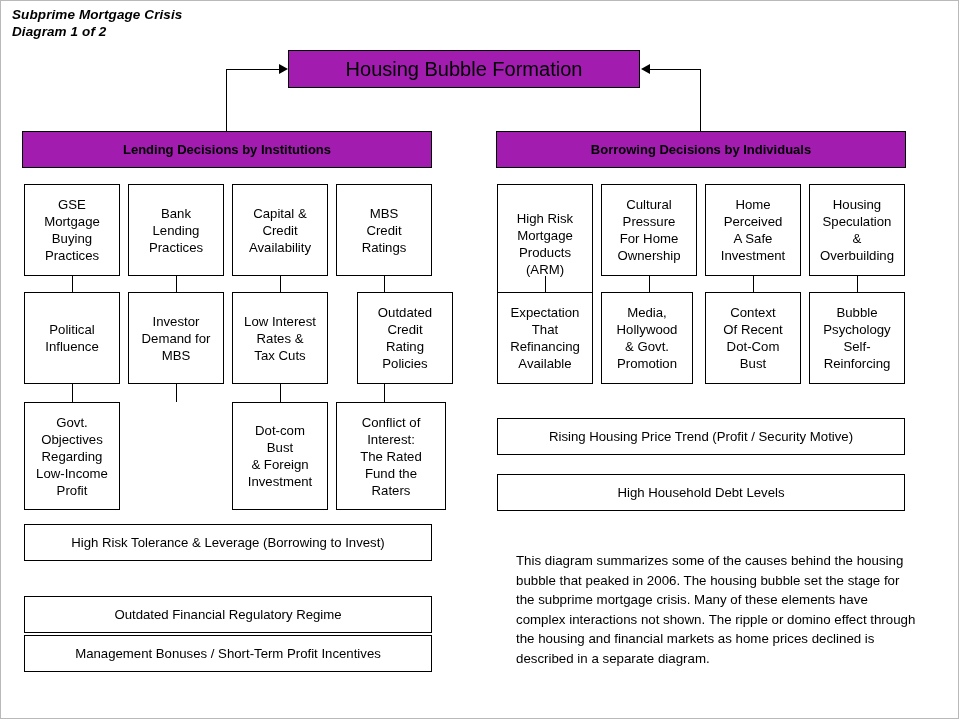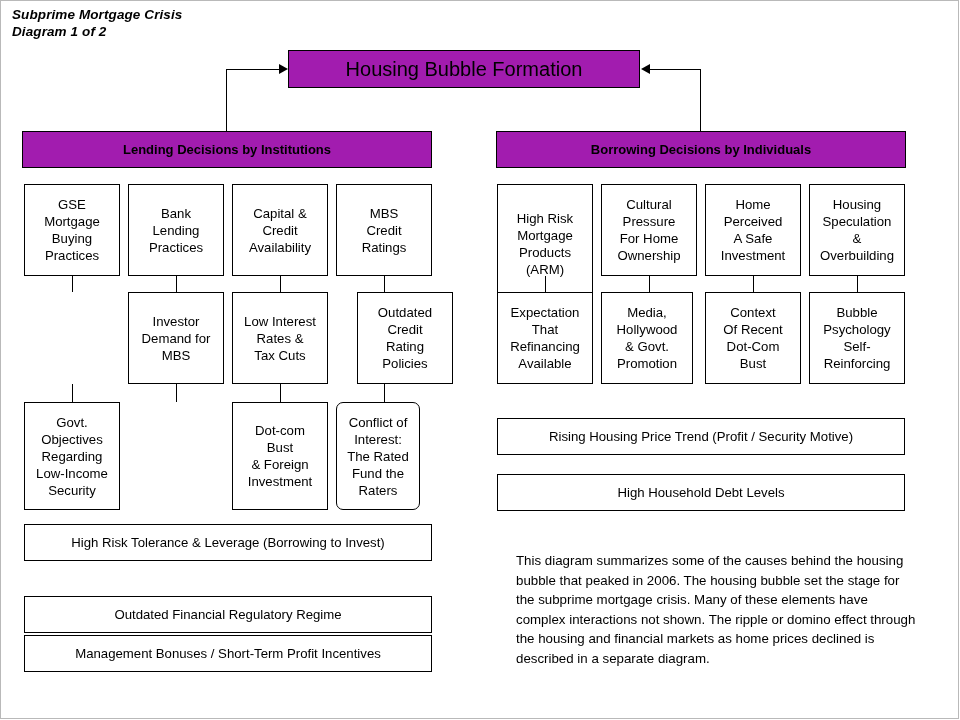--- a/index.html
+++ b/index.html
@@ -102,20 +102,24 @@
     <span>MBS
 Credit
 Ratings</span>
   </div>
 
   <div class="ln vl" style="left:72px;top:276px;height:16px;"></div>
   <div class="ln vl" style="left:176px;top:276px;height:16px;"></div>
   <div class="ln vl" style="left:280px;top:276px;height:16px;"></div>
   <div class="ln vl" style="left:384px;top:276px;height:16px;"></div>
 
+  <div class="box cell" style="left:24px;top:292px;width:96px;height:92px;">
+    <span>Political
+Influence</span>
+  </div>
   <div class="box cell" style="left:128px;top:292px;width:96px;height:92px;">
     <span>Investor
 Demand for
 MBS</span>
   </div>
   <div class="box cell" style="left:232px;top:292px;width:96px;height:92px;">
     <span>Low Interest
 Rates &amp;
 Tax Cuts</span>
   </div>
@@ -129,29 +133,29 @@
   <div class="ln vl" style="left:72px;top:384px;height:18px;"></div>
   <div class="ln vl" style="left:176px;top:384px;height:18px;"></div>
   <div class="ln vl" style="left:280px;top:384px;height:18px;"></div>
   <div class="ln vl" style="left:384px;top:384px;height:18px;"></div>
 
   <div class="box cell" style="left:24px;top:402px;width:96px;height:108px;">
     <span>Govt.
 Objectives
 Regarding
 Low-Income
-Security</span>
+Profit</span>
   </div>
   <div class="box cell" style="left:232px;top:402px;width:96px;height:108px;">
     <span>Dot-com
 Bust
 &amp; Foreign
 Investment</span>
   </div>
-  <div class="box cell" style="left:336px;top:402px;width:84px;height:108px;border-radius:7px;">
+  <div class="box cell" style="left:336px;top:402px;width:110px;height:108px;">
     <span>Conflict of
 Interest:
 The Rated
 Fund the
 Raters</span>
   </div>
 
   <div class="box wide" style="left:24px;top:524px;width:408px;height:37px;">
     <span>High Risk Tolerance &amp; Leverage (Borrowing to Invest)</span>
   </div>

